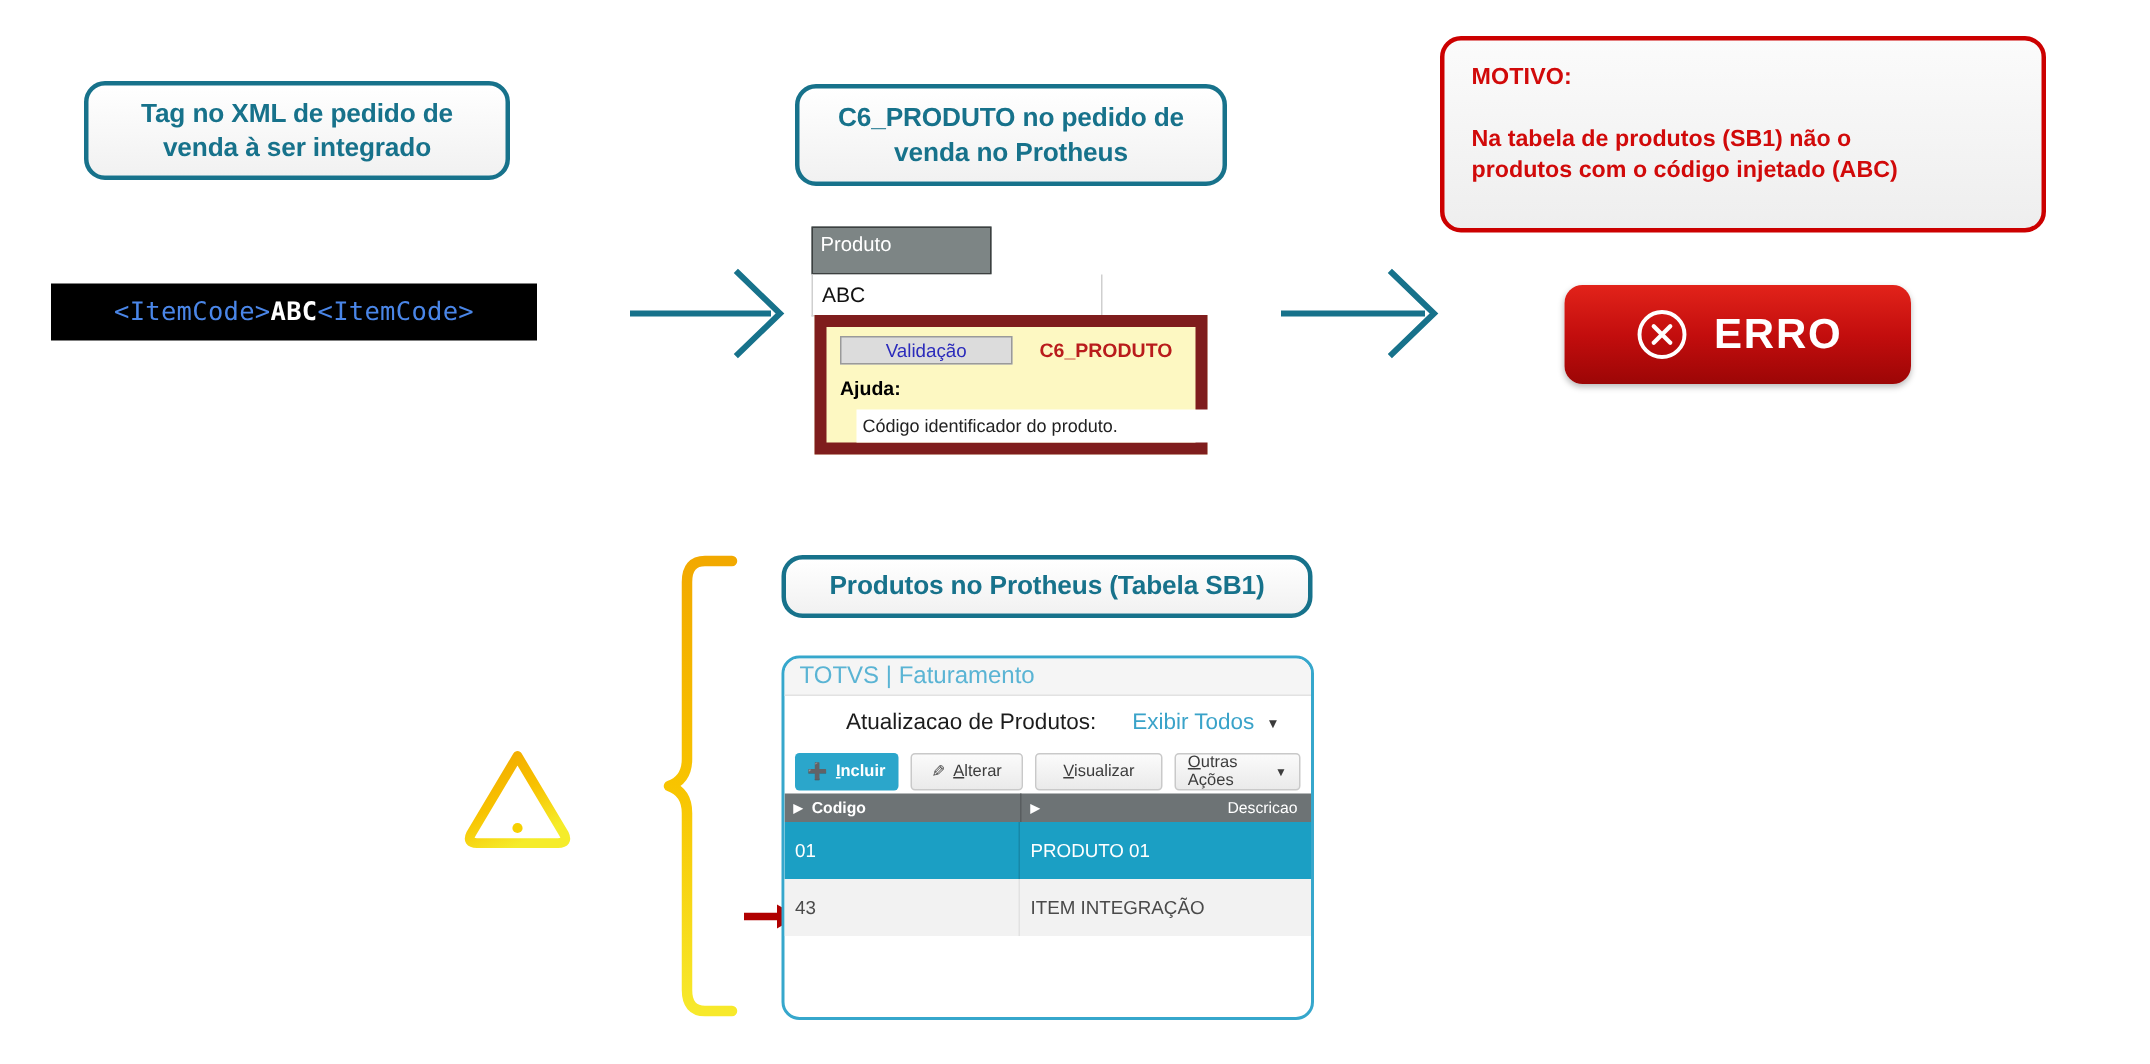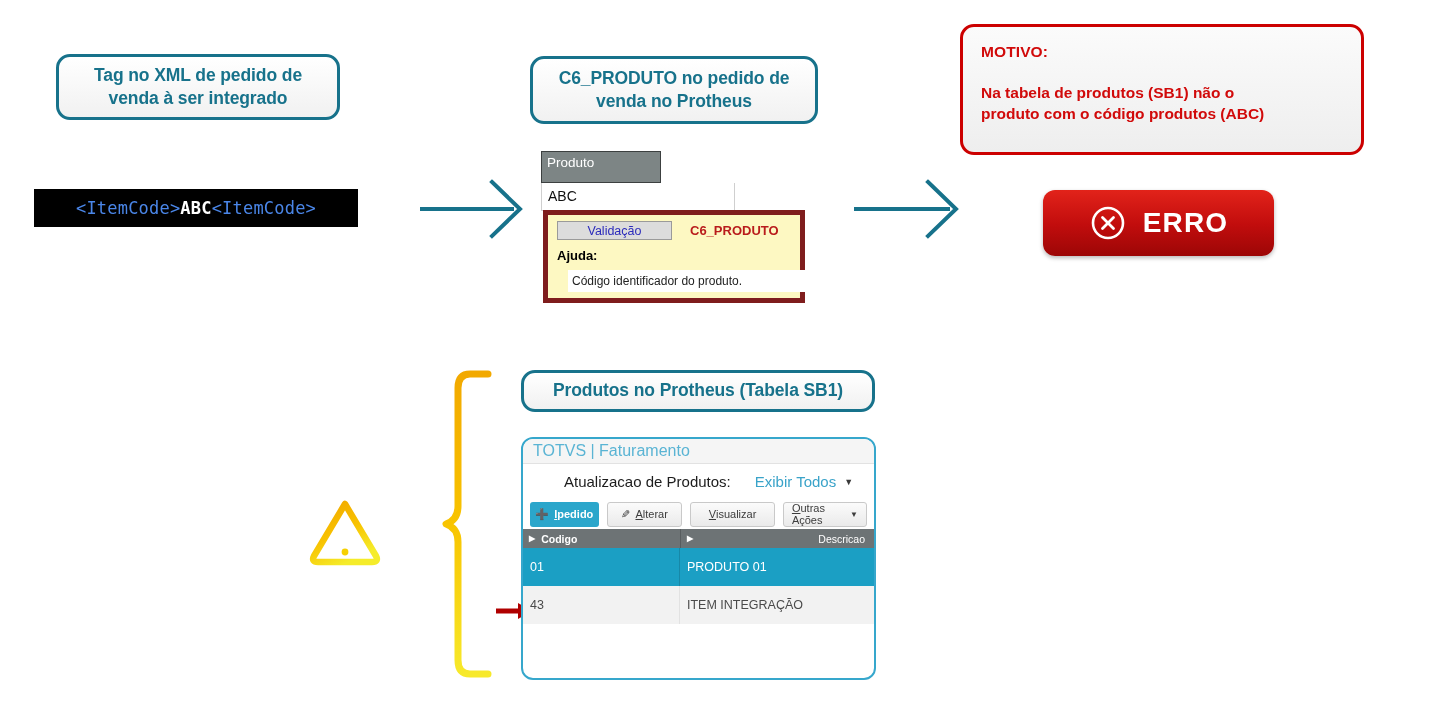--- a/index.html
+++ b/index.html
@@ -120,21 +120,21 @@
     border: 1px solid #cfcfcf;
     border-top: none;
     color: #111111;
     font-size: 14px;
     padding: 5px 0 0 6px;
   }
   #tooltip-panel {
     left: 543px; top: 210px; width: 262px; height: 93px;
     box-sizing: border-box;
     background: #fdf8c2;
-    border: 5px solid #7f1d1d;
+    border: 8px solid #7f1d1d;
   }
   #tooltip-row1 {
     display: flex;
     align-items: center;
     padding: 6px 0 0 9px;
     gap: 18px;
   }
   #validacao-btn {
     width: 115px; height: 19px;
     box-sizing: border-box;
@@ -283,21 +283,21 @@
 <div class="abs callout" id="callout-xml">Tag no XML de pedido de venda à ser integrado</div>
 
 <div class="abs callout" id="callout-c6">C6_PRODUTO no pedido de venda no Protheus</div>
 
 <div class="abs callout" id="callout-sb1">Produtos no Protheus (Tabela SB1)</div>
 
 <div class="abs" id="motivo-box">
   <div id="motivo-title">MOTIVO:</div>
   <div id="motivo-text">
     <span>Na tabela de produtos </span><b>(SB1)</b><span> não o</span><br>
-    <span>produto com o código produtos </span><b>(ABC)</b>
+    <span>produtos com o código injetado </span><b>(ABC)</b>
   </div>
 </div>
 
 <div class="abs" id="code-strip">
   <span class="tag">&lt;ItemCode&gt;</span>
     <span class="codeval">ABC</span>
     <span class="tag">&lt;ItemCode&gt;</span>
 </div>
 
 <svg class="abs" style="left:418px; top:178px;" width="120" height="62">
@@ -369,21 +369,21 @@
 
   <div id="totvs-subbar">
     <span id="atualizacao-label">Atualizacao de Produtos:</span>
     <span id="exibir-todos">Exibir Todos</span>
     <span id="exibir-caret">▼</span>
   </div>
 
   <div id="totvs-toolbar">
     <div class="tb-btn primary" id="btn-incluir">
       <span>➕</span>
-      <span><span class="accel">I</span><span>pedido</span></span>
+      <span><span class="accel">I</span><span>ncluir</span></span>
     </div>
     <div class="tb-btn plain" id="btn-alterar">
       <span class="pencil">✎</span>
       <span><span class="accel">A</span><span>lterar</span></span>
     </div>
     <div class="tb-btn plain" id="btn-visualizar">
       <span><span class="accel">V</span><span>isualizar</span></span>
     </div>
     <div class="tb-btn plain" id="btn-outras">
       <span><span class="accel">O</span><span>utras Ações</span></span>

